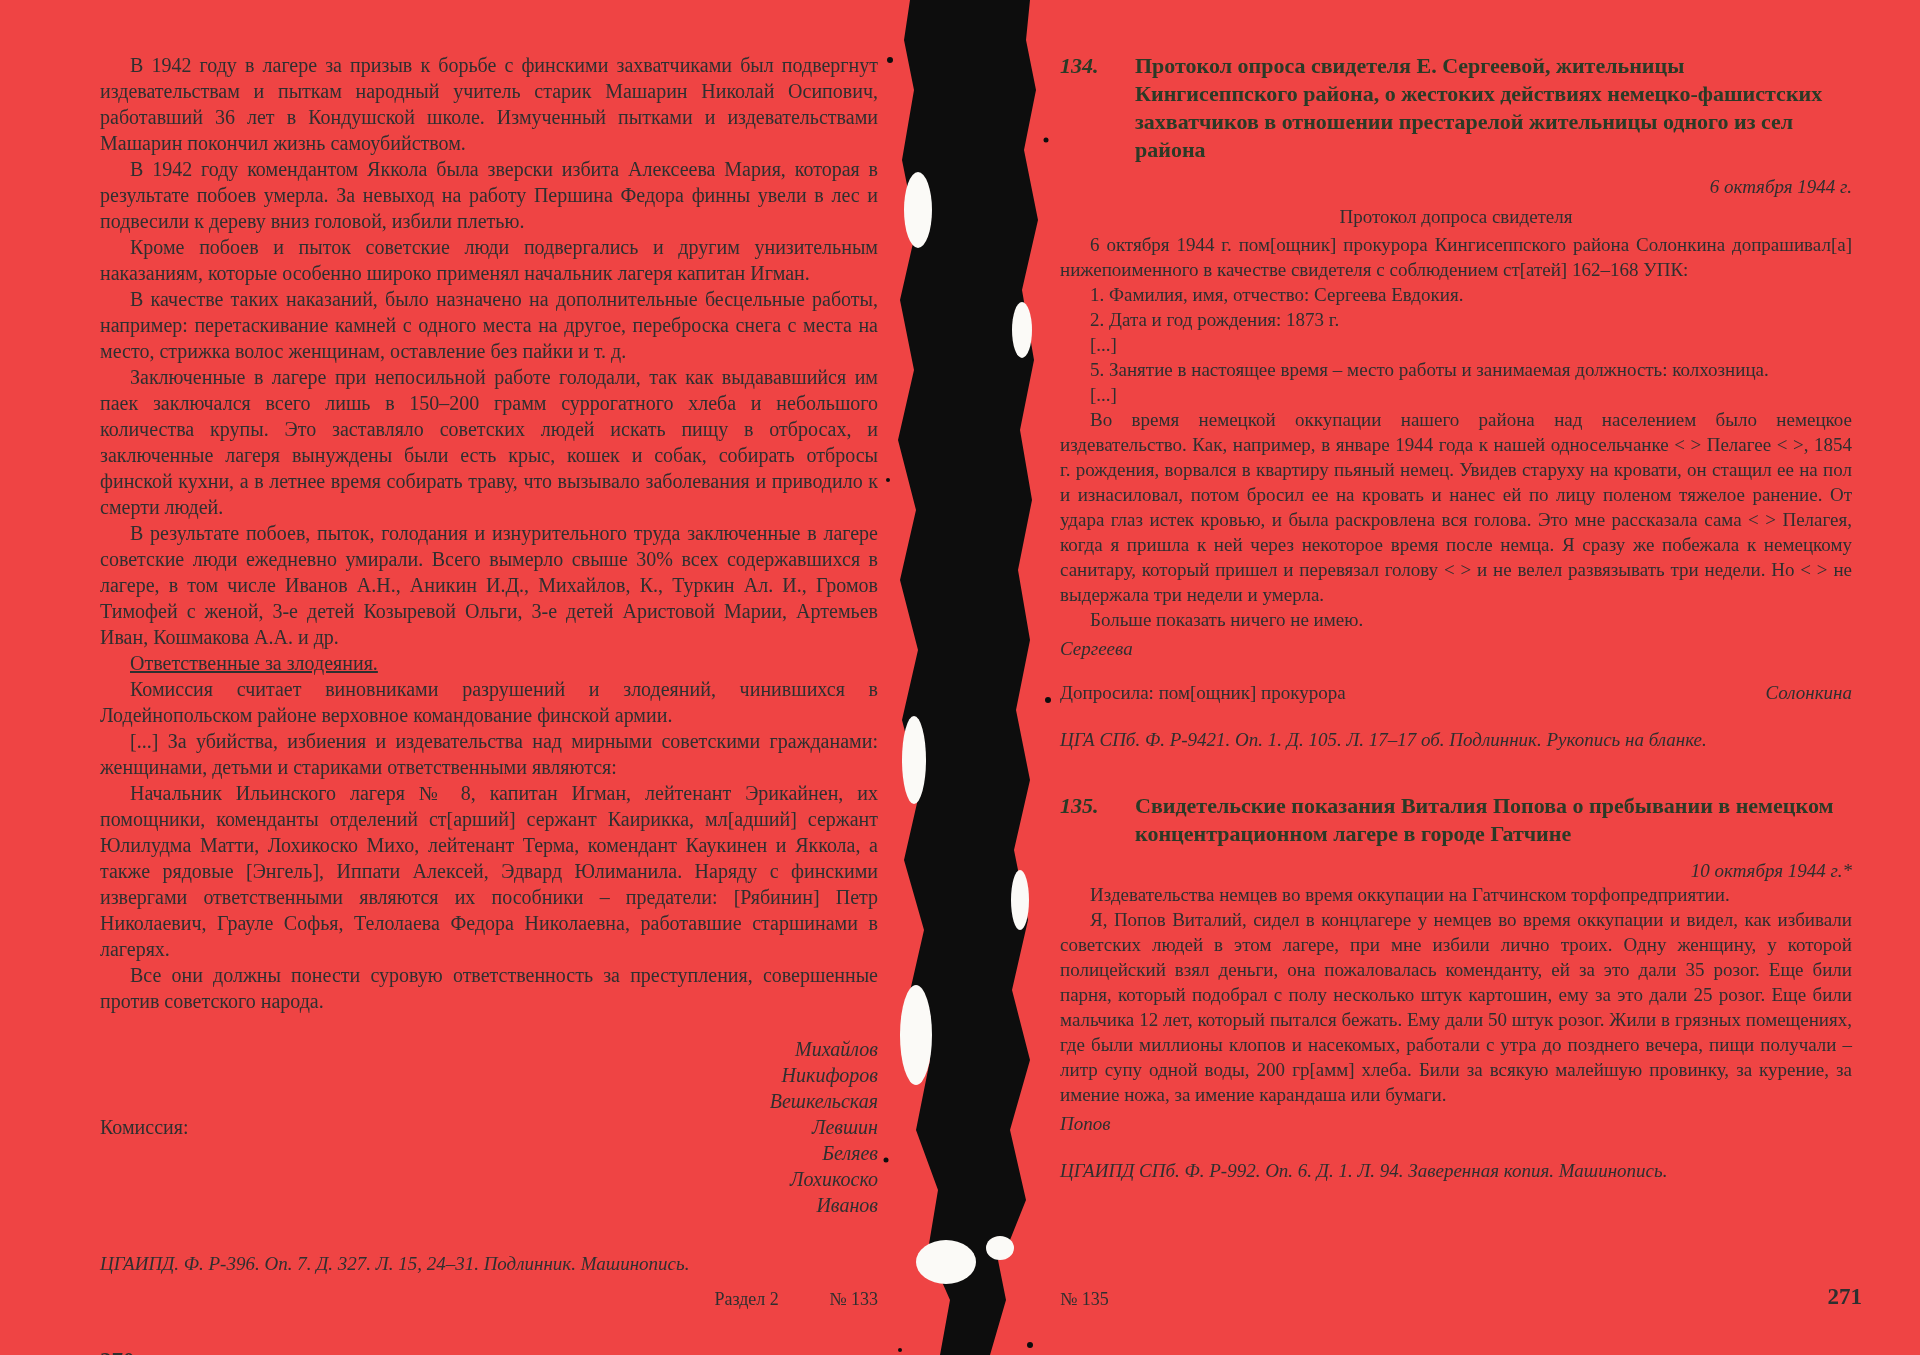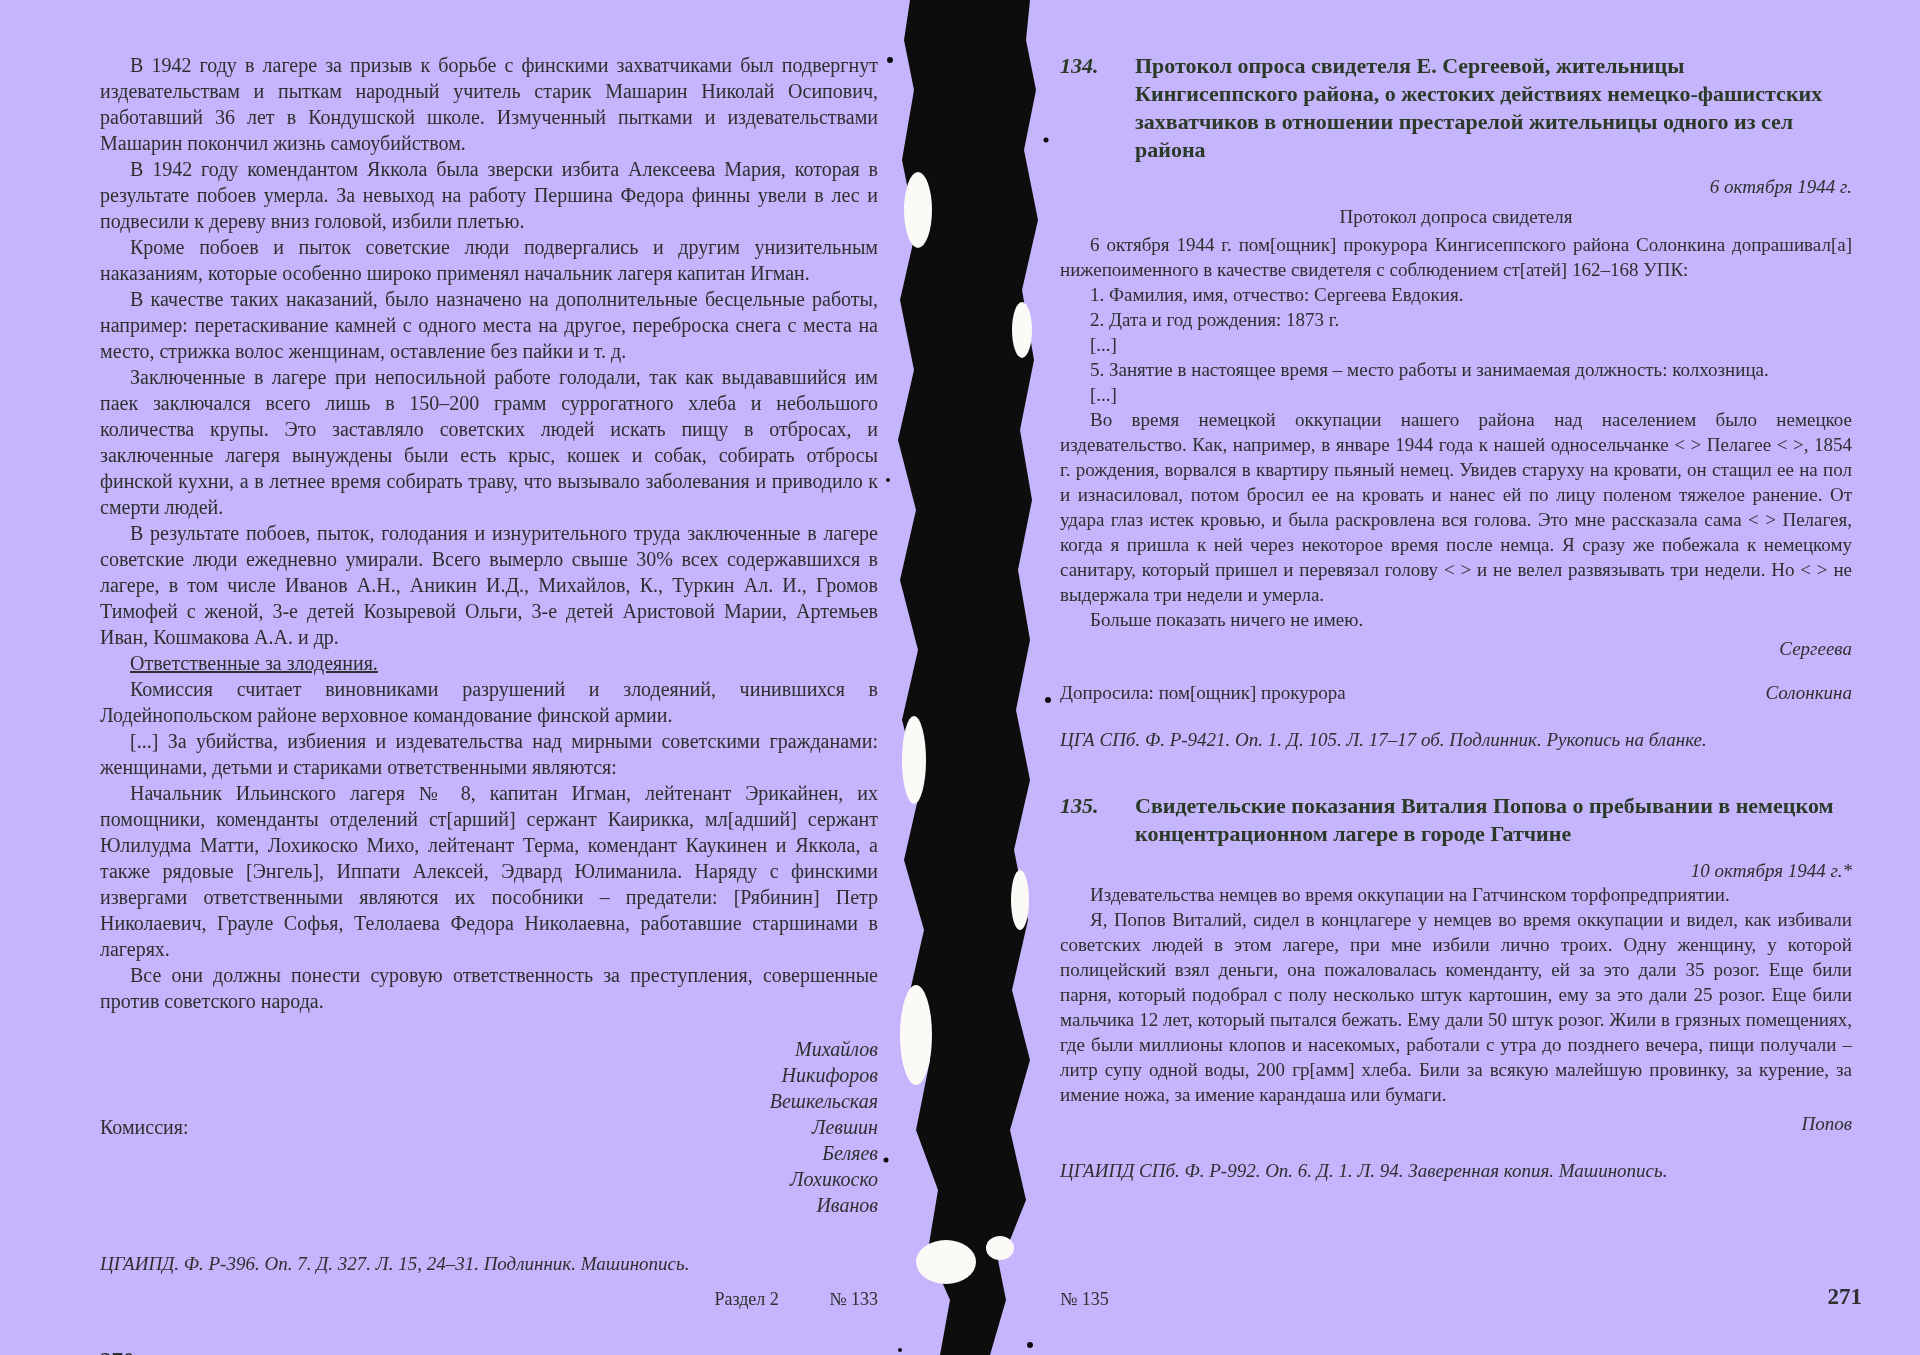--- a/index.html
+++ b/index.html
@@ -1,18 +1,18 @@
 <!DOCTYPE html>
 <html><head>
 <meta charset="utf-8">
 <style>
   html,body{margin:0;padding:0;background:#e8e6e0;}
   .canvas{
     position:relative; width:1920px; height:1355px;
-    background:#c4b5fd; overflow:hidden;
+    background:#ef4444; overflow:hidden;
     font-family:"Liberation Serif", serif; color:#2f2f2f;
   }
   
   .page-left{position:absolute; left:100px; top:52px; width:778px;}
   .page-left p{
     margin:0; text-indent:30px; text-align:justify;
     font-size:20px; line-height:26px;
   }
   .page-left p.u{text-decoration:underline; text-align:left;}
   .sig-block{position:relative; margin-top:22px; min-height:186px;}
@@ -28,21 +28,21 @@
   .page-right{position:absolute; left:1060px; top:52px; width:792px;}
   .doc-head{display:flex; color:#2b3a26;}
   .doc-num{flex:none; width:75px; font-weight:bold; font-size:22px; line-height:28px;font-style:italic;}
   .doc-title{font-weight:bold; font-size:22px; line-height:28px;}
   .doc-date{text-align:right; font-style:italic; font-size:19px; margin-top:12px;}
   .doc-subtitle{text-align:center; font-size:19px; margin-top:8px; margin-bottom:4px;}
   .page-right p{
     margin:0; text-indent:30px; text-align:justify;
     font-size:19px; line-height:25px;
   }
-  .sig-right{text-align:right; font-style:italic; font-size:19px; margin-top:6px;}
+  .sig-right{font-style:italic; font-size:19px; margin-top:6px;}
   .interrogator{display:flex; justify-content:space-between; margin-top:22px; font-size:19px;}
   .interrogator .name{font-style:italic;}
   .r-citation{font-style:italic; font-size:19px; line-height:24px; margin-top:24px;}
   .doc135-head{margin-top:40px;}
   .first-gap{margin-top:24px;}
   
   .pn-left{position:absolute; left:100px; top:1348px; font-weight:bold; font-size:23px;}
   .footer-left{position:absolute; left:100px; top:1289px; width:778px; text-align:right; font-size:18px;}
   .footer-left .sep{display:inline-block; margin-left:46px;}
   .footer-right-doc{position:absolute; left:1060px; top:1289px; font-size:18px;}

